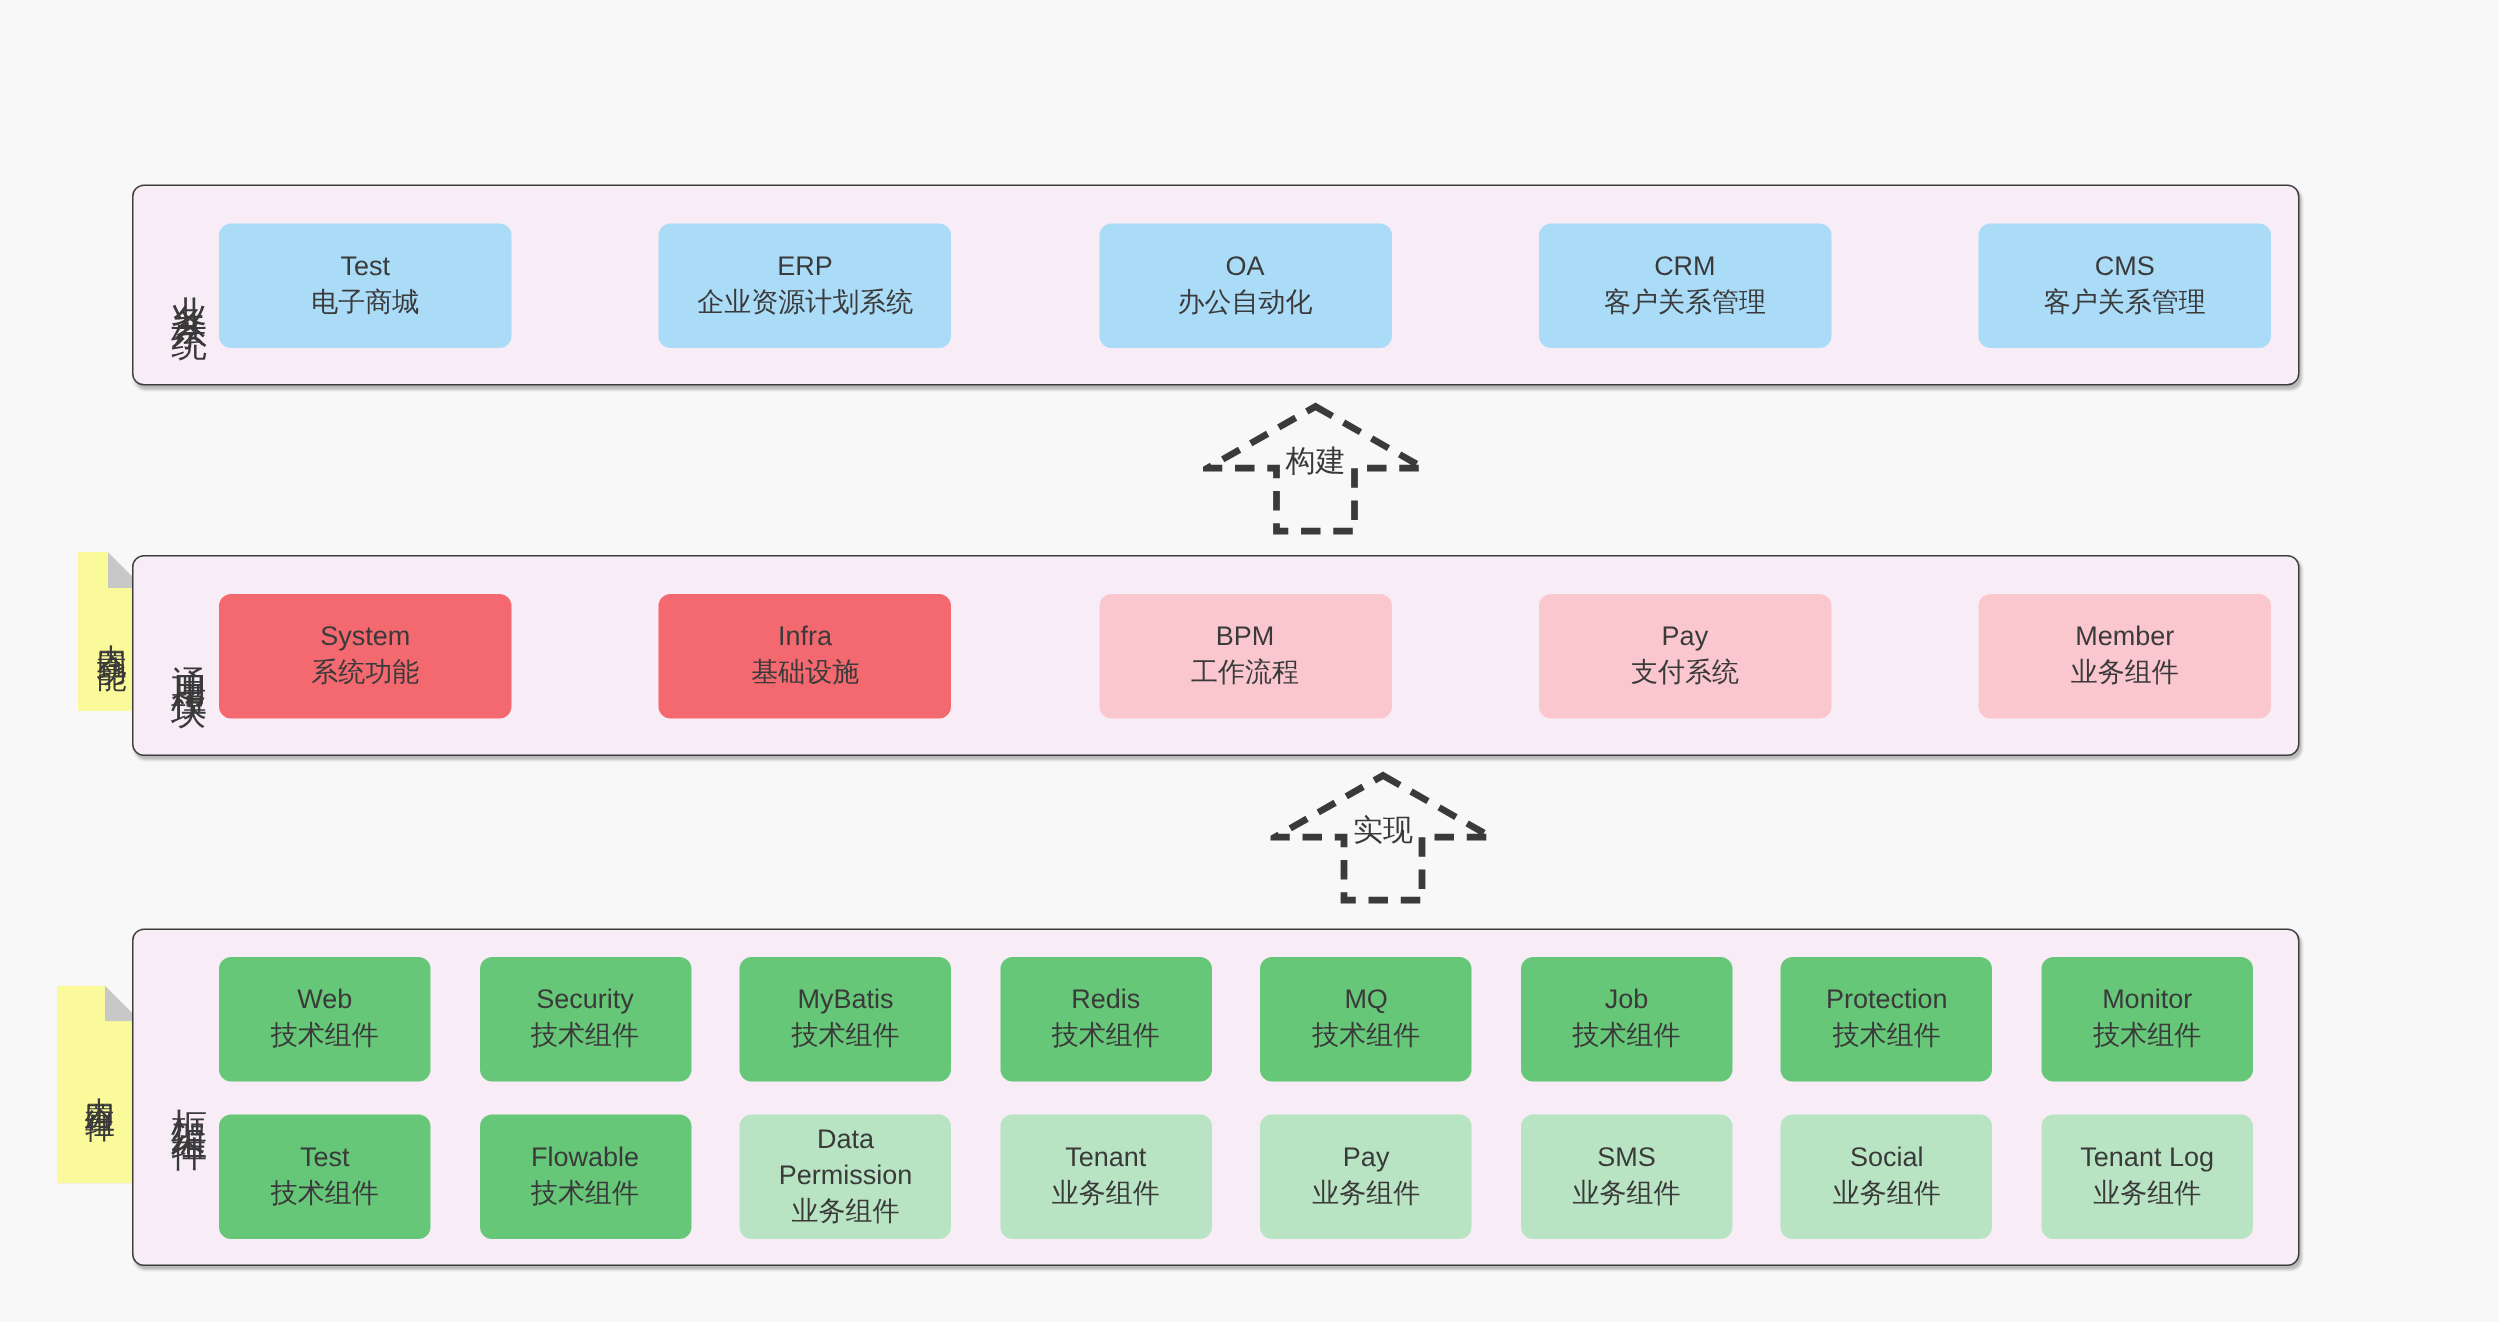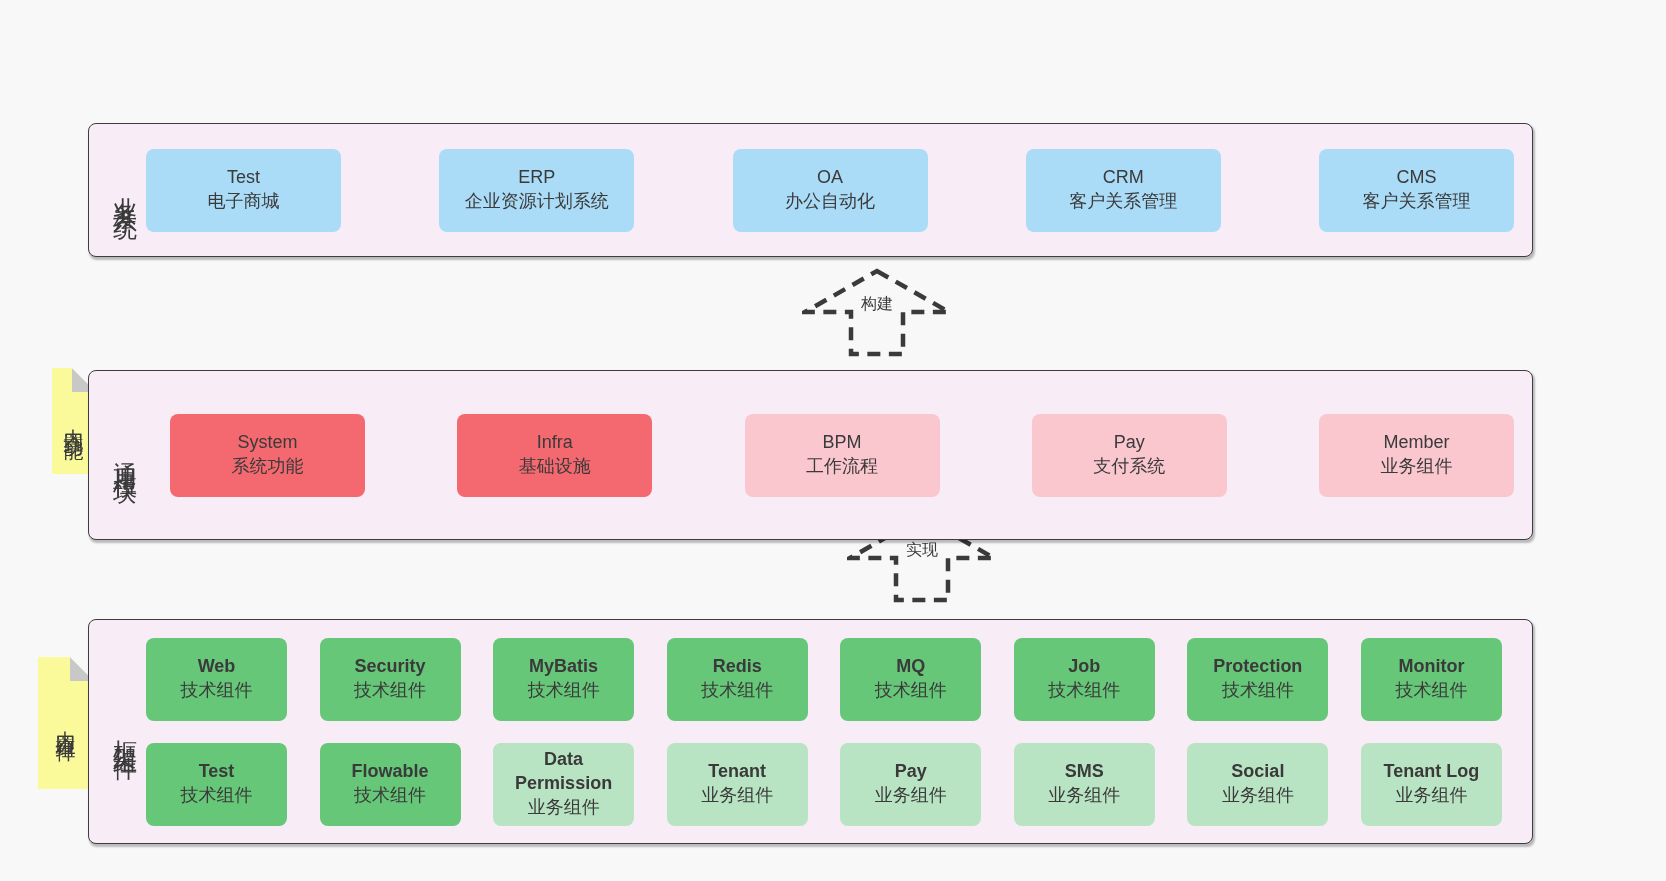--- a/index.html
+++ b/index.html
@@ -13,40 +13,40 @@
   .band{
     position:absolute;left:88px;width:1445px;box-sizing:border-box;
     background:var(--band-background,#f8edf6);
     border:1.5px solid var(--band-border,#3d3d3d);
     border-radius:8px;
     box-shadow:1.5px 2.5px 2px rgba(0,0,0,.25);
     display:flex;align-items:center;
     z-index:2;
   }
   #band-business  {top:123px;height:134px;}
-  #band-modules   {top:370px;height:170px;gap:24px;}
+  #band-modules   {top:370px;height:134px;}
   #band-components{top:619px;height:225px;}
   .band-label{
     flex:none;margin-left:14px;width:34px;text-align:center;
     writing-mode:vertical-rl;text-orientation:upright;
     font-size:24px;letter-spacing:6px;line-height:1;
     color:var(--text,#3a3a3a);
   }
   .rows{flex:1;display:flex;flex-direction:column;gap:22px;margin:0 18px 0 9px;}
   #band-components .rows{margin-right:30px;}
   .band-row{display:flex;justify-content:space-between;}
   
   .box{
     height:83px;border-radius:8px;
     display:flex;flex-direction:column;justify-content:center;align-items:center;
     text-align:center;font-size:18px;line-height:1.32;color:#3a3a3a;
   }
   #band-business .box,#band-modules .box{width:195px;}
   #band-components .box{width:141px;}
-  #band-components .box .t{display:block;max-width:112px;margin:0 auto;font-weight:bold;}
+  #band-components .box .t{display:block;max-width:112px;margin:0 auto;}
   .box.blue {background:var(--blue-box,#aadbf7);}
   .box.red  {background:var(--red-box,#f3696f);}
   .box.pink {background:var(--pink-box,#fac7cf);}
   .box.green{background:var(--green-box,#66c778);}
   .box.green-light{background:var(--light-green-box,#b9e4c3);}
   
   .sticky{
     position:absolute;z-index:1;
     background:var(--sticky-note,#fafa9b);
     clip-path:polygon(0 0,calc(100% - 24px) 0,100% 24px,100% 100%,0 100%);
@@ -69,21 +69,21 @@
   #arrow-build    {left:802px;top:268px;}
   #arrow-implement{left:847px;top:514px;}
   .arrow svg{display:block;width:150px;height:90px;}
   .arrow polygon{
     fill:none;stroke:#3a3a3a;stroke-width:4.5;
     stroke-dasharray:13 8.5;stroke-linejoin:miter;
   }
   .arrow-label{
     position:absolute;left:50%;top:26px;transform:translateX(-50%);
     background:var(--background,#f8f8f8);
-    font-size:16px;padding:0 3px;white-space:nowrap;color:#3a3a3a;
+    font-size:20px;padding:0 3px;white-space:nowrap;color:#3a3a3a;
   }
 </style>
 </head>
 <body style="--background: #f8f8f8; --band-background: #f8edf6; --band-border: #3d3d3d; --blue-box: #aadbf7; --red-box: #f3696f; --pink-box: #fac7cf; --green-box: #66c778; --light-green-box: #b9e4c3; --sticky-note: #fafa9b; --sticky-fold: #c8c8c8; --text: #3a3a3a;">
 
 <div class="sticky" id="sticky-features">
   <div class="fold"></div>
   <div class="txt">内置功能</div>
 </div>
 <div class="sticky" id="sticky-components">

